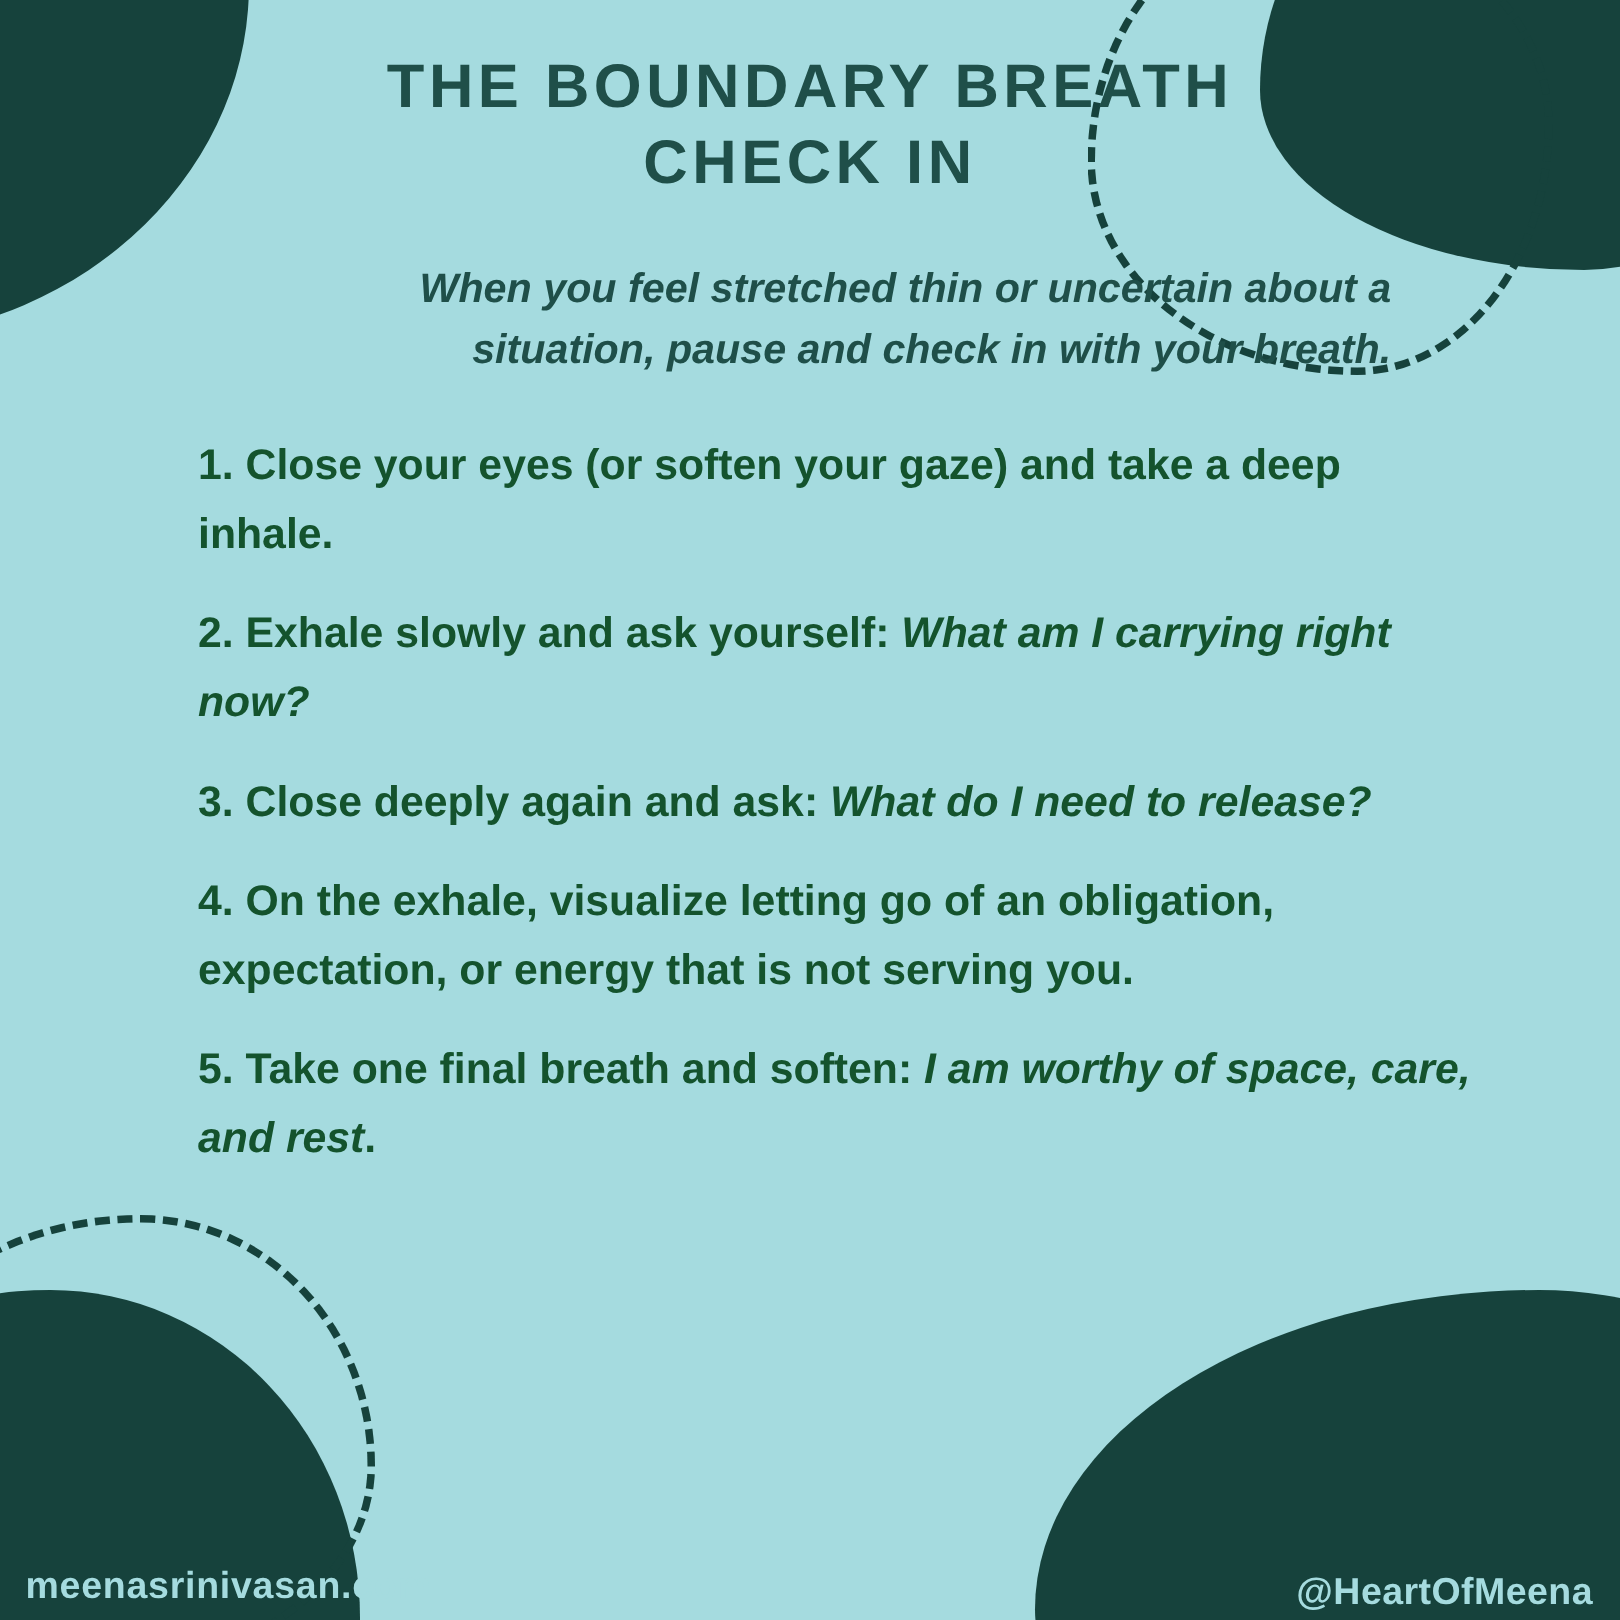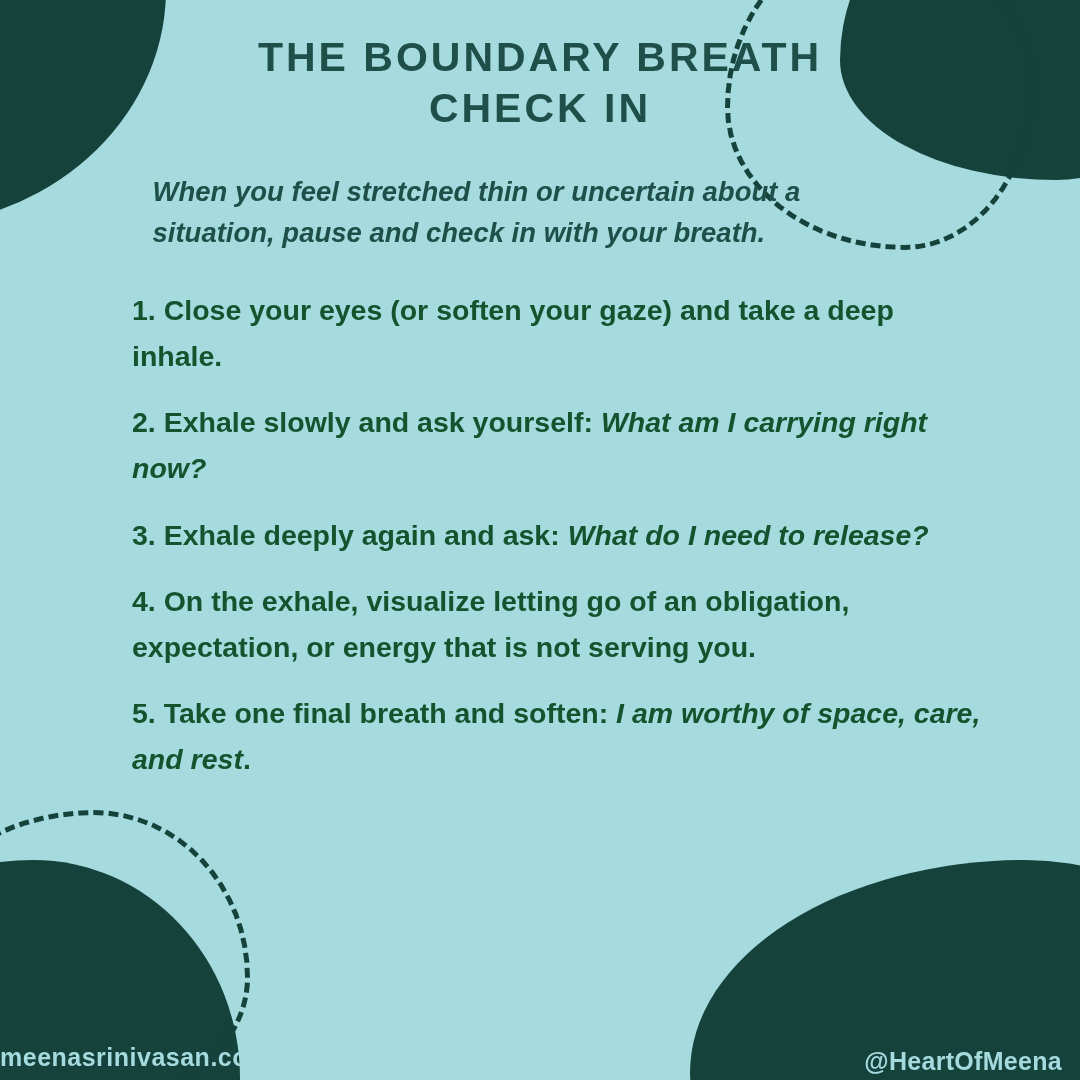--- a/index.html
+++ b/index.html
@@ -100,21 +100,21 @@
     line-height: 1.25;
     text-transform: uppercase;
     margin: 10px auto 0 auto;
     max-width: 700px;
   }
   .intro {
     color: #1f4f49;
     font-size: 27.5px;
     font-weight: bold;
     font-style: italic;
-    text-align: left;
+    text-align: right;
     line-height: 1.5;
     margin: 36px auto 0 auto;
     max-width: 775px;
   }
   .steps {
     margin: 34px 0 0 0;
     padding: 0 28px 0 32px;
     list-style: none;
   }
   .step {
@@ -125,21 +125,21 @@
     margin-bottom: 20px;
     margin-left: 38px;
   }
   .step .em {
     font-style: italic;
   }
 
   
   .footer-left {
     position: absolute;
-    left: 0px;
+    left: 17px;
     bottom: 8px;
     z-index: 5;
     color: #a5dbdf;
     font-size: 25px;
     font-weight: bold;
     letter-spacing: 0.5px;
   }
   .footer-right {
     position: absolute;
     right: 18px;
@@ -173,21 +173,21 @@
 
       <li class="step">
         <span>1.</span><span> Close your eyes (or soften your gaze) and take a deep inhale.</span><span class="em"></span><span></span>
       </li>
 
       <li class="step">
         <span>2.</span><span> Exhale slowly and ask yourself: </span><span class="em">What am I carrying right now?</span><span></span>
       </li>
 
       <li class="step">
-        <span>3.</span><span> Exhale deeply again and ask: </span><span class="em">What do I need to release?</span><span></span>
+        <span>3.</span><span> Close deeply again and ask: </span><span class="em">What do I need to release?</span><span></span>
       </li>
 
       <li class="step">
         <span>4.</span><span> On the exhale, visualize letting go of an obligation, expectation, or energy that is not serving you.</span><span class="em"></span><span></span>
       </li>
 
       <li class="step">
         <span>5.</span><span> Take one final breath and soften: </span><span class="em">I am worthy of space, care, and rest</span><span>.</span>
       </li>
 

